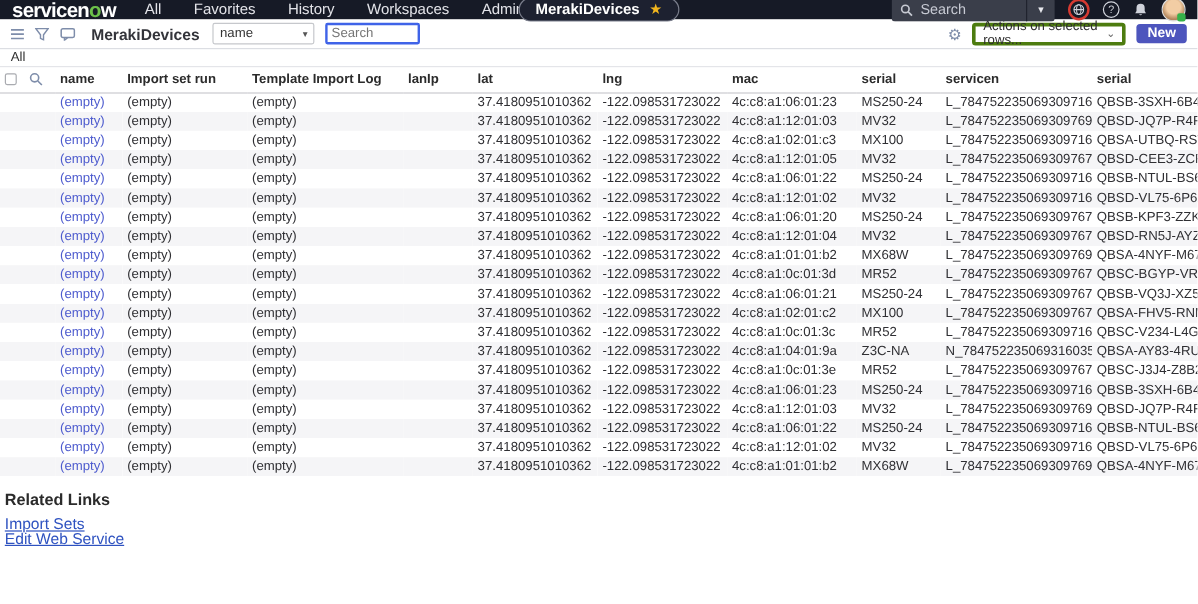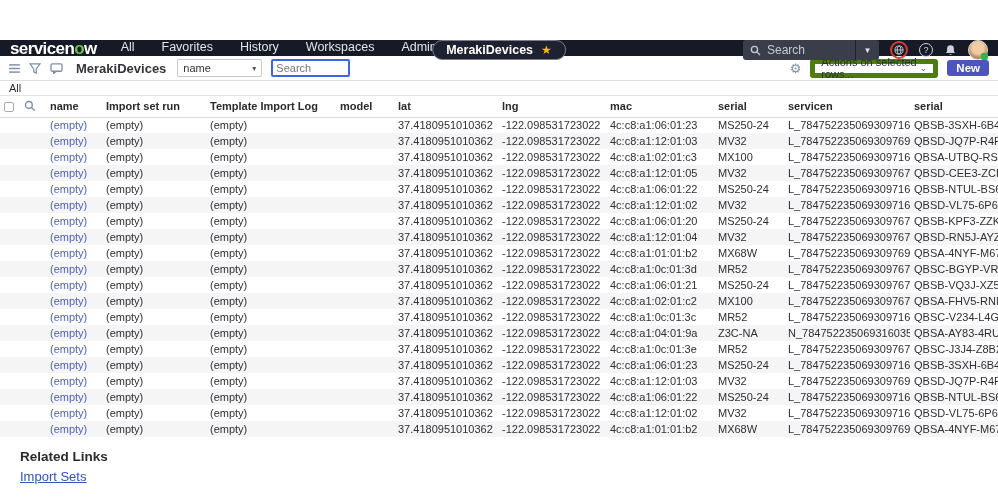--- a/index.html
+++ b/index.html
@@ -5,22 +5,22 @@
   :root{
     --topbar:#161a26; --accent:#4d55bd; --link:#4d5bce; --star:#f2b61e;
     --globe-ring:#d63a32; --icon-gray:#7e8daa;
   }
   *{box-sizing:border-box;}
   html,body{margin:0;padding:0;}
   body{width:998px;height:503px;overflow:hidden;background:#fff;
        font-family:"Liberation Sans",sans-serif;-webkit-font-smoothing:antialiased;}
 
   
-  .topbar{height:16px;background:var(--topbar);display:flex;align-items:flex-start;
-          padding:0 10px;position:relative;color:#e6e7eb;margin-top:40px;}
+  .topbar{height:16px;background:var(--topbar);display:flex;align-items:center;
+          padding:0 10px;position:relative;color:#e6e7eb;}
   .logo{font-weight:bold;font-size:17px;color:#fff;letter-spacing:-0.6px;line-height:1;}
   .logo .green-o{color:#6cc04a;}
   .top-nav{display:flex;gap:27px;margin-left:24px;font-size:12.5px;}
   .top-nav .nav-item{cursor:pointer;color:#e3e4e9;}
   .pill{position:absolute;left:50%;transform:translateX(-50%);height:20px;
         border:1px solid #7a7e8c;border-radius:12px;padding:0 13px;display:flex;
         align-items:center;gap:8px;background:#1d2130;}
   .pill .pill-label{color:#fff;font-weight:bold;font-size:12.5px;}
   .pill .star{color:var(--star);font-size:12px;line-height:1;}
   .top-right{margin-left:auto;display:flex;align-items:center;gap:11px;}
@@ -47,21 +47,21 @@
   .list-title{font-size:13px;font-weight:bold;color:#33343a;margin:0 2px 0 4px;white-space:nowrap;}
   .field-select{width:85px;height:18px;border:1px solid #c6c8cc;border-radius:2px;
         background:#fff;font-size:11px;color:#333;display:flex;align-items:center;
         justify-content:space-between;padding:0 5px;cursor:pointer;}
   .field-select .caret{font-size:8px;color:#555;}
   .list-search{width:79px;height:18px;border:2px solid #3f63e8;border-radius:2px;
         font-size:11px;padding:0 3px;outline:none;color:#333;
         font-family:"Liberation Sans",sans-serif;}
   .tb-right{margin-left:auto;display:flex;align-items:center;gap:9px;}
   .gear{font-size:13px;color:var(--icon-gray);cursor:pointer;line-height:1;}
-  .actions-select{width:128px;height:19px;border:5px solid #4d7c0f;border-radius:3px;
+  .actions-select{width:128px;height:19px;border:3px solid #4d7c0f;border-radius:3px;
         background:#fff;font-size:11px;color:#2e2e2e;display:flex;align-items:center;
         justify-content:space-between;padding:0 6px;cursor:pointer;}
   .actions-select .caret{font-size:9px;color:#666;}
   .btn-new{height:16px;padding:0 9px;background:var(--accent);color:#fff;font-weight:bold;
         font-size:11.5px;border:none;border-radius:3px;cursor:pointer;
         font-family:"Liberation Sans",sans-serif;}
 
   
   .breadcrumb{height:15px;display:flex;align-items:center;padding:0 9px;
         border-bottom:1px solid #e4e5e9;font-size:11px;color:#2e2e2e;}
@@ -71,21 +71,21 @@
   th{height:21px;text-align:left;font-weight:bold;color:#2b2b2b;padding:0 4px;
      border-bottom:1px solid #d9dadd;white-space:nowrap;overflow:hidden;cursor:pointer;}
   td{height:16px;padding:0 4px;color:#2f2f33;white-space:nowrap;overflow:hidden;}
   tbody tr:nth-child(even){background:#f5f5f7;}
   .checkbox{width:10px;height:10px;border:1px solid #a9abb0;border-radius:2px;
      display:inline-block;background:#fff;vertical-align:middle;cursor:pointer;}
   .cell-link{color:var(--link);text-decoration:none;cursor:pointer;}
   .hdr-search{color:var(--icon-gray);}
 
   
-  .related{padding:4px 20px;}
+  .related{padding:4px 4px;}
   .related-title{font-size:13.5px;font-weight:bold;color:#2b2b2b;margin:8px 0 7px;}
   .related a{display:block;font-size:13px;line-height:11.5px;color:#2e52c0;
      text-decoration:underline;cursor:pointer;}
   svg{display:block;}
 </style>
 </head>
 <body>
 
 <div class="topbar">
   <div class="logo"><span>servicen</span><span class="green-o">o</span><span>w</span></div>
@@ -195,21 +195,21 @@
       <th class="hdr-search">
         <svg width="12" height="12" viewBox="0 0 16 16" fill="none" stroke="currentColor" stroke-width="1.8">
             <circle cx="6.5" cy="6.5" r="4.5"></circle>
             <line x1="10" y1="10" x2="14.5" y2="14.5"></line>
           </svg>
       </th>
 
     <th>name</th>
         <th>Import set run</th>
         <th>Template Import Log</th>
-        <th>model</th>
+        <th>lanIp</th>
         <th>lat</th>
         <th>lng</th>
         <th>mac</th>
         <th>serial</th>
         <th>servicen</th>
         <th>serial</th>
       </tr>
   </thead>
   <tbody>
 
@@ -493,14 +493,15 @@
         <td>L_784752235069309769</td>
         <td>QBSA-4NYF-M67T</td>
       </tr>
     </tbody>
 </table>
 
 <div class="related">
   <div class="related-title">Related Links</div>
   <div>
       <a>Import Sets</a>
+      <a>Edit Web Service</a>
     </div>
 </div>
 
 </body></html>

